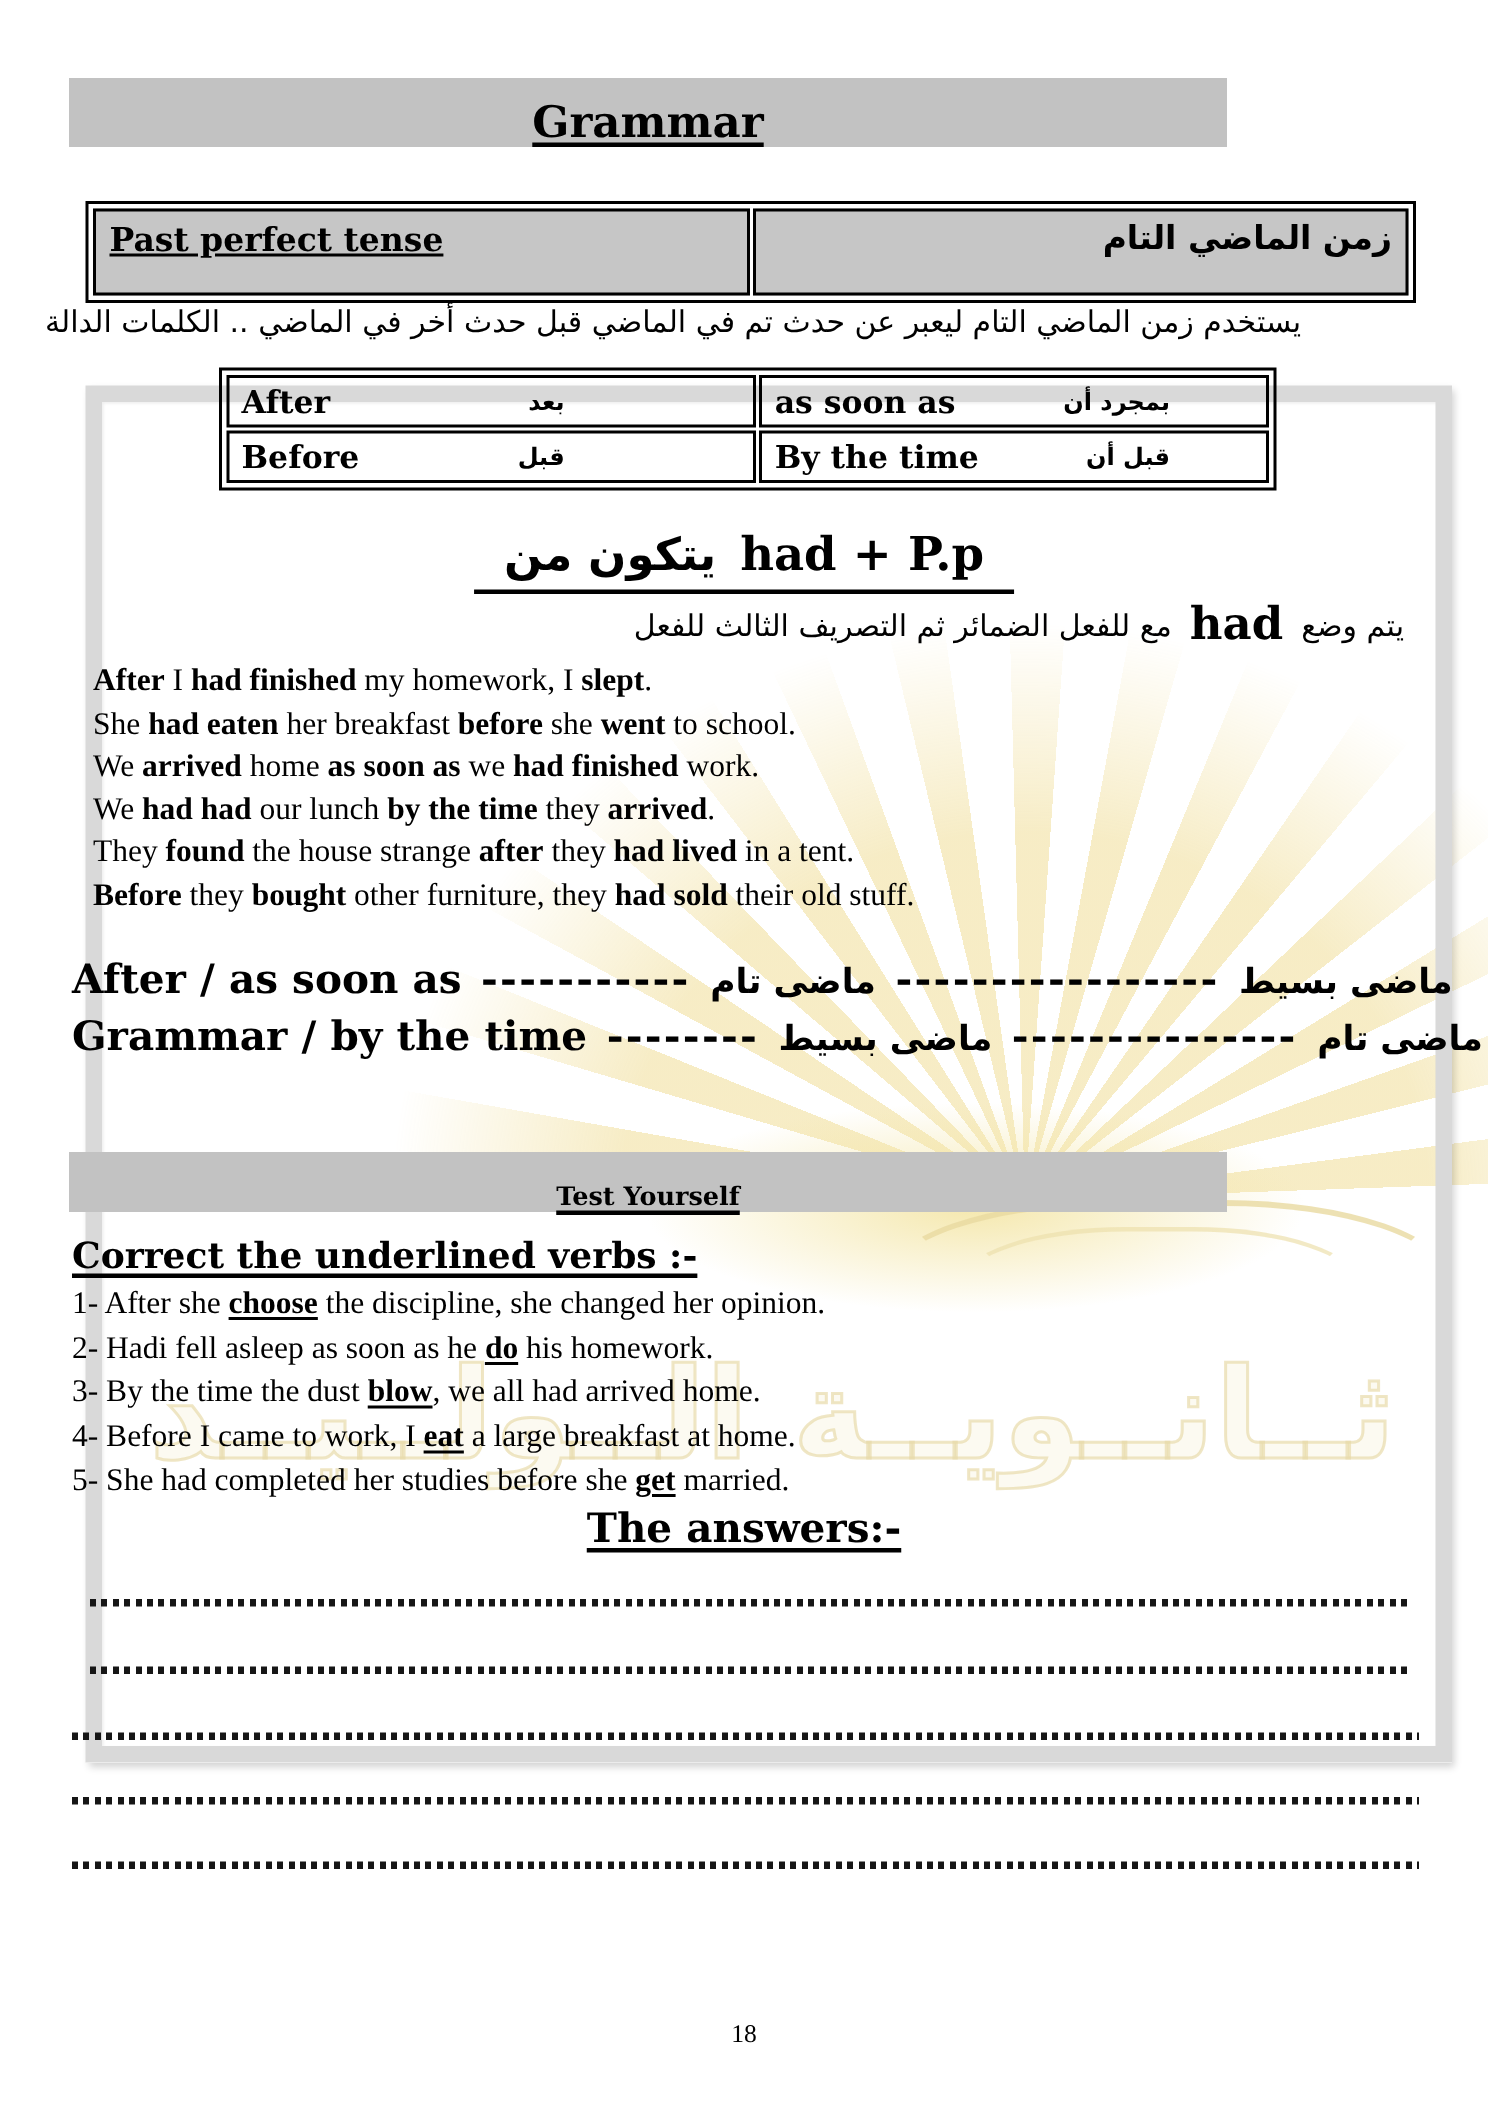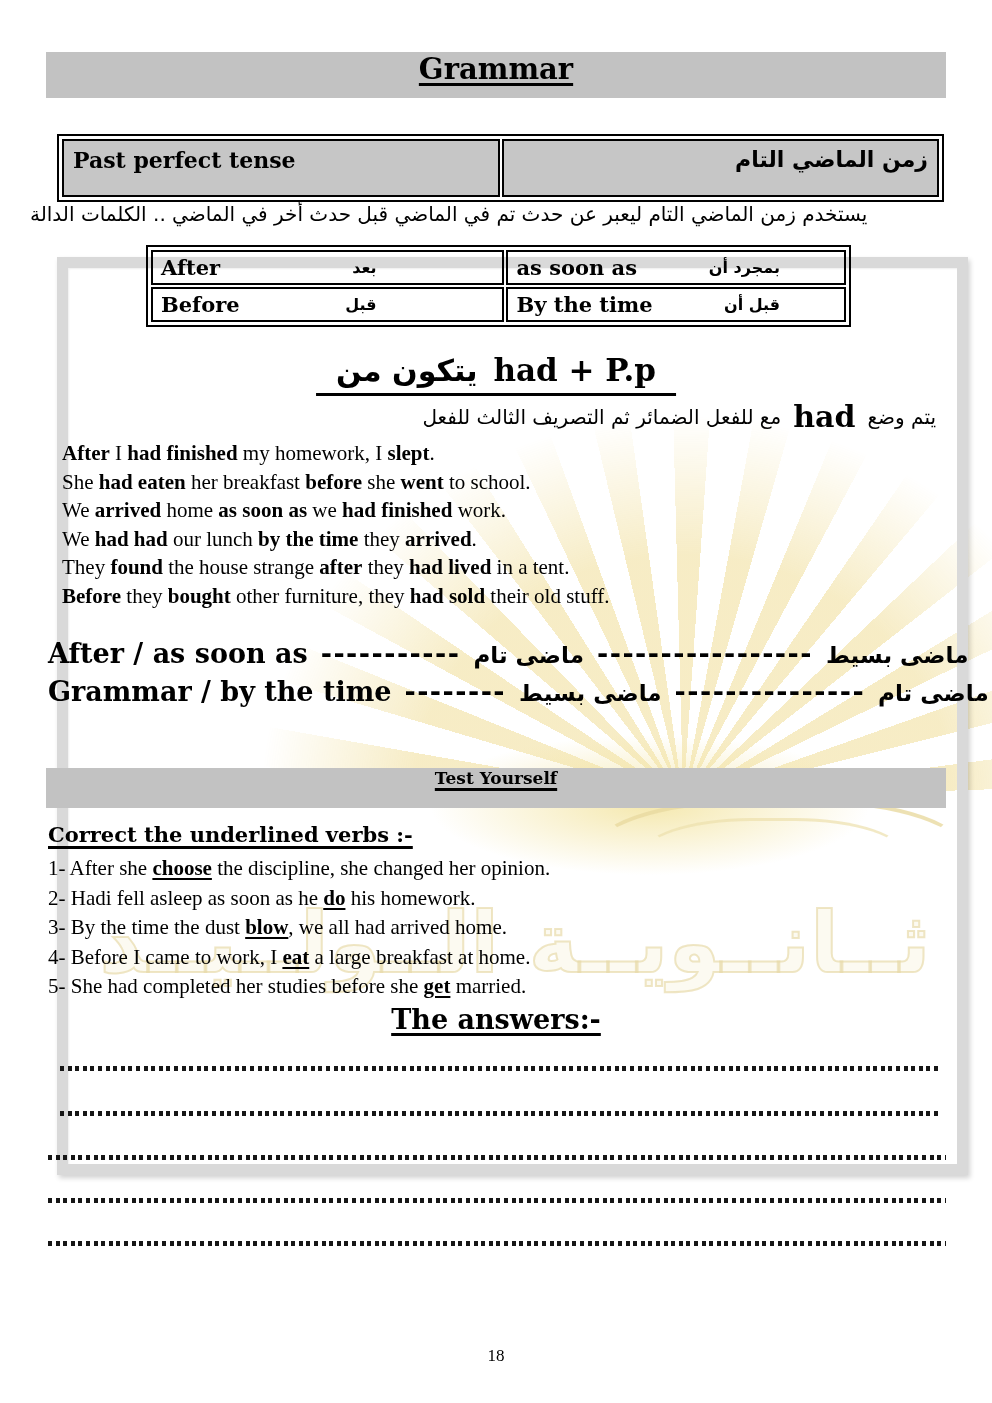--- a/index.html
+++ b/index.html
@@ -23,31 +23,31 @@
     font-family:"DejaVu Sans",sans-serif;font-weight:bold;font-size:84px;letter-spacing:2px;
     color:rgba(247,240,214,.35);-webkit-text-stroke:2px rgba(230,216,166,.65);}
 
   
   .frame{position:absolute;left:57px;top:257px;width:889px;height:896px;z-index:2;
     border:11px solid #d9d9d9;box-shadow:2px 3px 5px rgba(0,0,0,.18), inset 1px 1px 2px rgba(0,0,0,.07);
     pointer-events:none;}
 
   
   .abs{position:absolute;z-index:3;}
-  .banner{left:46px;width:900px;background:#c2c2c2;display:flex;align-items:flex-start;justify-content:center;
+  .banner{left:46px;width:772px;background:#c2c2c2;display:flex;align-items:flex-end;justify-content:center;
     font-family:"DejaVu Serif",serif;font-weight:bold;}
   .banner-grammar{top:52px;height:46px;font-size:29px;}
   .banner-test{top:768px;height:40px;font-size:17px;}
   .u{text-decoration:underline;text-decoration-thickness:2.5px;text-underline-offset:4px;}
 
   .t1{left:57px;top:134px;width:881px;height:62px;border:2px solid #000;padding:1px;}
   .t1 table{width:100%;height:100%;border-collapse:separate;border-spacing:2px;}
   .t1 td{border:2px solid #000;background:#c6c6c6;vertical-align:top;padding:6px 9px 2px;
     font-family:"DejaVu Serif",serif;font-weight:bold;font-size:22px;}
-  .t1 .c-en{width:50%;}
+  .t1 .c-en{width:50%;text-decoration:underline;}
   .t1 .c-ar{text-align:right;font-family:"DejaVu Sans",sans-serif;font-size:22px;}
 
   .intro{left:30px;top:202px;width:930px;text-align:left;
     font-family:"DejaVu Sans",sans-serif;font-size:20px;}
 
   .t2{left:146px;top:245px;width:699px;height:76px;border:2px solid #000;padding:1px;}
   .t2 table{width:100%;height:100%;border-collapse:separate;border-spacing:2px;}
   .t2 td{border:2px solid #000;padding:2px 8px;vertical-align:middle;}
   .t2 .c1{width:51%;}
   .t2 .cell{display:flex;align-items:center;}
@@ -69,21 +69,21 @@
   .ex-line{height:28.6px;white-space:nowrap;}
   .seg-b{font-weight:bold;}
   .seg-u{text-decoration:underline;text-decoration-thickness:2px;text-underline-offset:3px;}
 
   .rules{left:48px;top:638px;}
   .rule-line{display:flex;gap:13px;align-items:baseline;height:38px;white-space:nowrap;}
   .r-en,.r-dash{font-family:"DejaVu Serif",serif;font-weight:bold;font-size:27px;}
   .r-dash{letter-spacing:1.5px;}
   .r-ar{font-family:"DejaVu Sans",sans-serif;font-weight:bold;font-size:23px;}
 
-  .instruction{left:48px;top:822px;font-family:"DejaVu Serif",serif;font-weight:bold;font-size:21px;}
+  .instruction{left:48px;top:822px;font-family:"DejaVu Serif",serif;font-weight:bold;font-size:24px;}
   .items{left:48px;top:856px;font-size:21px;}
   .item{height:29.5px;white-space:nowrap;}
   .answers-title{left:50%;transform:translateX(-50%);top:1004px;
     font-family:"DejaVu Serif",serif;font-weight:bold;font-size:27px;white-space:nowrap;}
 
   .dotline{height:5px;background:repeating-linear-gradient(90deg,#161616 0 4px,rgba(0,0,0,0) 4px 7.6px);}
   .dl-in{left:60px;width:878px;}
   .dl-out{left:48px;width:898px;}
   .dl-1{top:1066px;} .dl-2{top:1111px;} .dl-3{top:1155px;} .dl-4{top:1198px;} .dl-5{top:1241px;}
 

